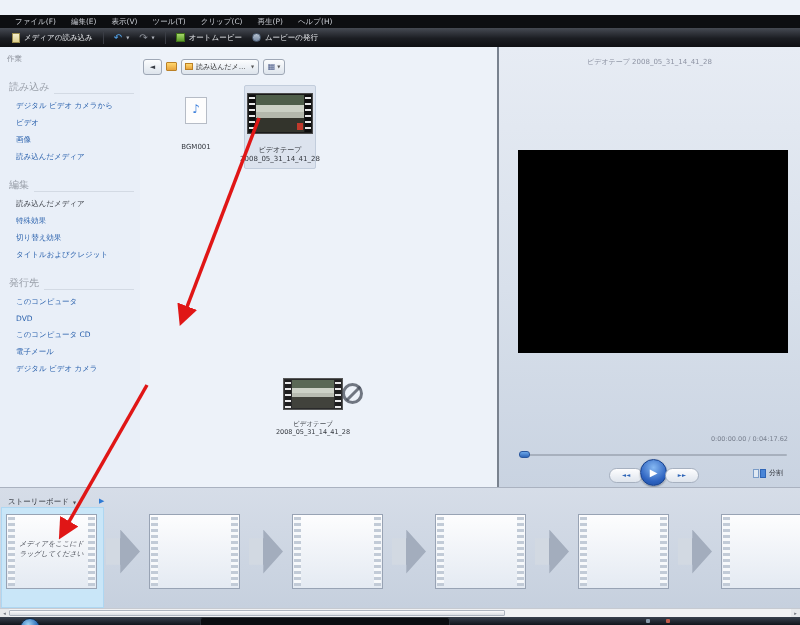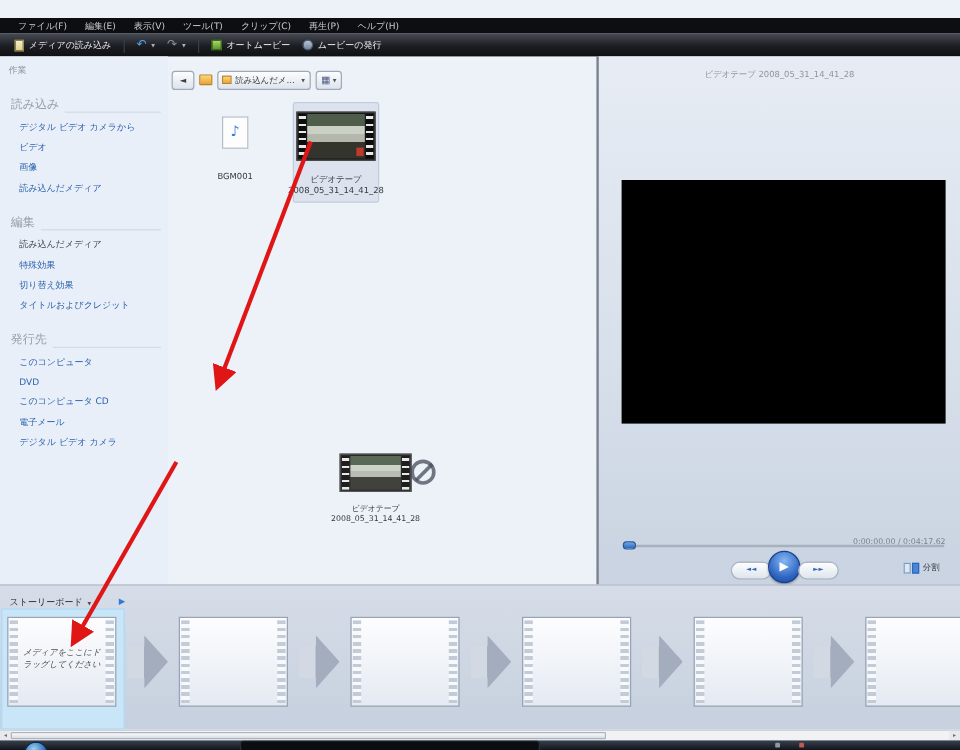--- a/index.html
+++ b/index.html
@@ -77,21 +77,21 @@
   .no-drop { position:absolute; left:74px; top:5px; width:21px; height:21px; border-radius:50%;
     border:3px solid rgba(70,76,88,.75); }
   .no-drop::after { content:""; position:absolute; left:7px; top:-2px; width:3px; height:19px;
     background:rgba(70,76,88,.75); transform:rotate(45deg); }
   
   .preview { position:absolute; left:497px; top:47px; width:303px; height:440px;
     border-left:2px solid #79828f;
     background:linear-gradient(#e7ecf4,#d8e0eb 55%,#c9d3e1); }
   .pv-title { position:absolute; left:0; right:0; top:10px; text-align:center; font-size:7px; color:#8d93a3; }
   .pv-screen { position:absolute; left:19px; top:103px; width:270px; height:203px; background:#000; }
-  .pv-time { position:absolute; right:12px; top:388px; font-size:6.5px; color:#79808f;margin-top:12px; }
+  .pv-time { position:absolute; right:12px; top:388px; font-size:6.5px; color:#79808f; }
   .pv-track { position:absolute; left:20px; right:13px; top:407px; height:2px; background:#a7b0bd; border-radius:1px; }
   .pv-thumb { position:absolute; left:0; top:-3px; width:11px; height:7px; border-radius:3px;
     background:linear-gradient(#6ba7e9,#2f66b8); border:1px solid #29579e; }
   .pill { position:absolute; width:34px; height:15px; border-radius:8px; border:1px solid #a7b1c0;
     background:linear-gradient(#fdfdfe,#dfe5ed); font-size:5.5px; color:#2f66b8; text-align:center; line-height:13px; }
   .pill-prev { left:110px; top:421px; } .pill-next { left:166px; top:421px; }
   .play-btn { position:absolute; left:141px; top:412px; width:27px; height:27px; border-radius:50%;
     background:radial-gradient(circle at 50% 30%, #85b8f2, #2e63c0 65%, #1b4a9e); border:1px solid #17418c;
     color:#fff; font-size:10px; line-height:26px; text-align:center;
     box-shadow:0 1px 2px rgba(0,0,0,.35); }

